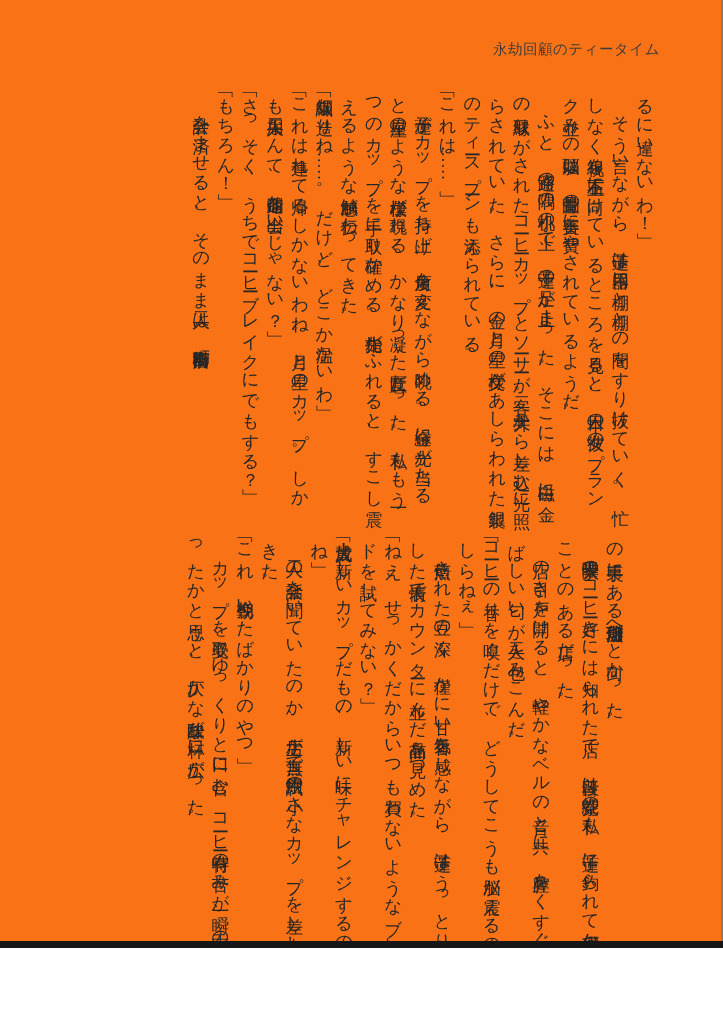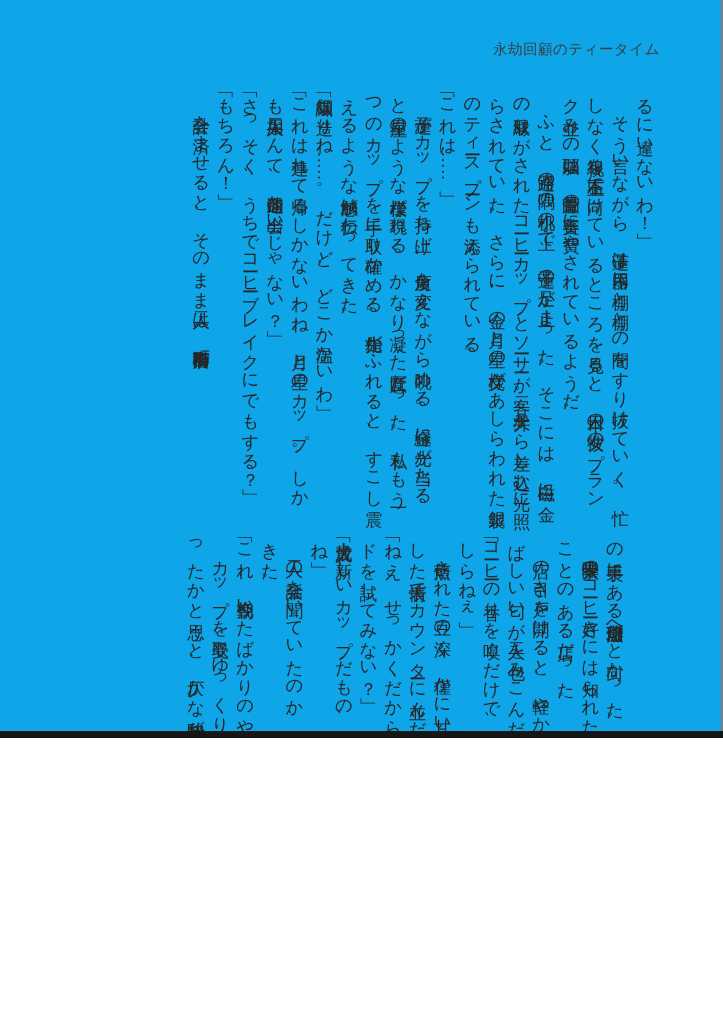--- a/index.html
+++ b/index.html
@@ -3,22 +3,22 @@
 <meta charset="utf-8">
 <style>
   html, body {
     margin: 0;
     padding: 0;
     background: #ffffff;
   }
   .page {
     position: relative;
     width: 723px;
-    height: 738px;
-    background: #0ea5e9;
+    height: 948px;
+    background: #f97316;
     overflow: hidden;
     font-family: "Liberation Serif", "DejaVu Serif", serif;
   }
   .page-right-border {
     position: absolute;
     top: 0;
     right: 0;
     width: 2px;
     height: 100%;
     background: #7d7d7d;

